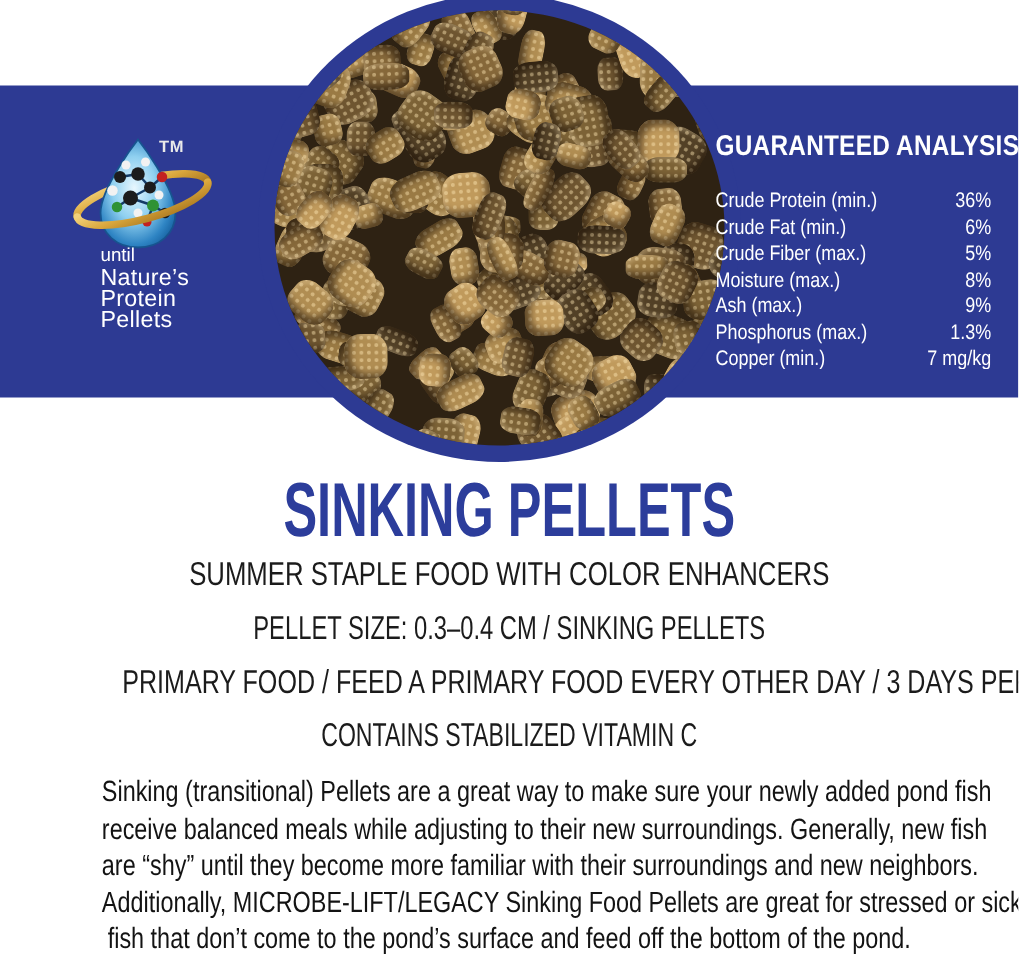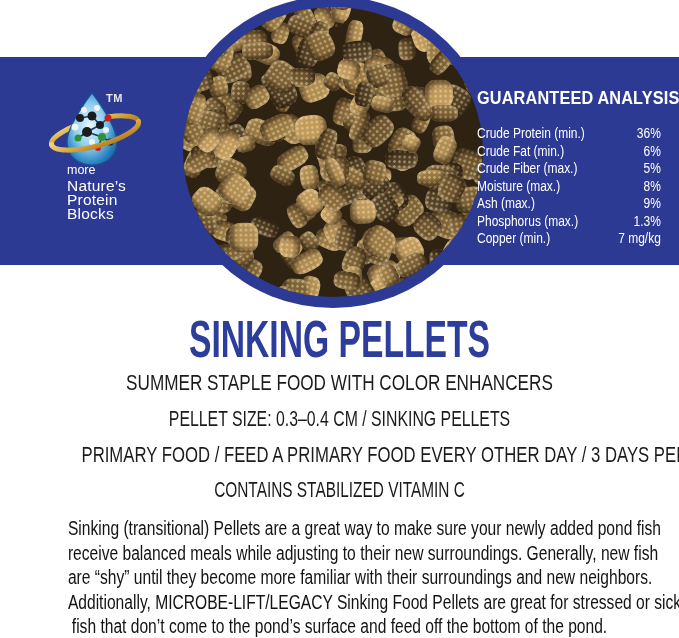--- a/index.html
+++ b/index.html
@@ -336,24 +336,24 @@
         <circle cx="35" cy="47" r="3.5" fill="#f2f2f2"></circle>
         <circle cx="52" cy="62" r="3" fill="#f2f2f2"></circle>
       </g>
 
       <g transform="rotate(-15 55 53)">
         <path d="M10 53 A45 13 0 0 0 100 53" fill="none" stroke="url(#goldGrad)" stroke-width="5" stroke-linecap="round"></path>
       </g>
     </svg>
     <div class="tm">TM</div>
     <div class="brand-text">
-      <div class="with">more</div>
+      <div class="with">until</div>
       <div class="tl">Nature’s</div>
       <div class="tl">Protein</div>
-      <div class="tl">Blocks</div>
+      <div class="tl">Pellets</div>
     </div>
   </div>
 
   <div class="ga">
     <div class="ga-title">GUARANTEED ANALYSIS</div>
     <div class="ga-row">
       <span>Crude Protein (min.)</span>
       <span>36%</span>
     </div>
     <div class="ga-row">

